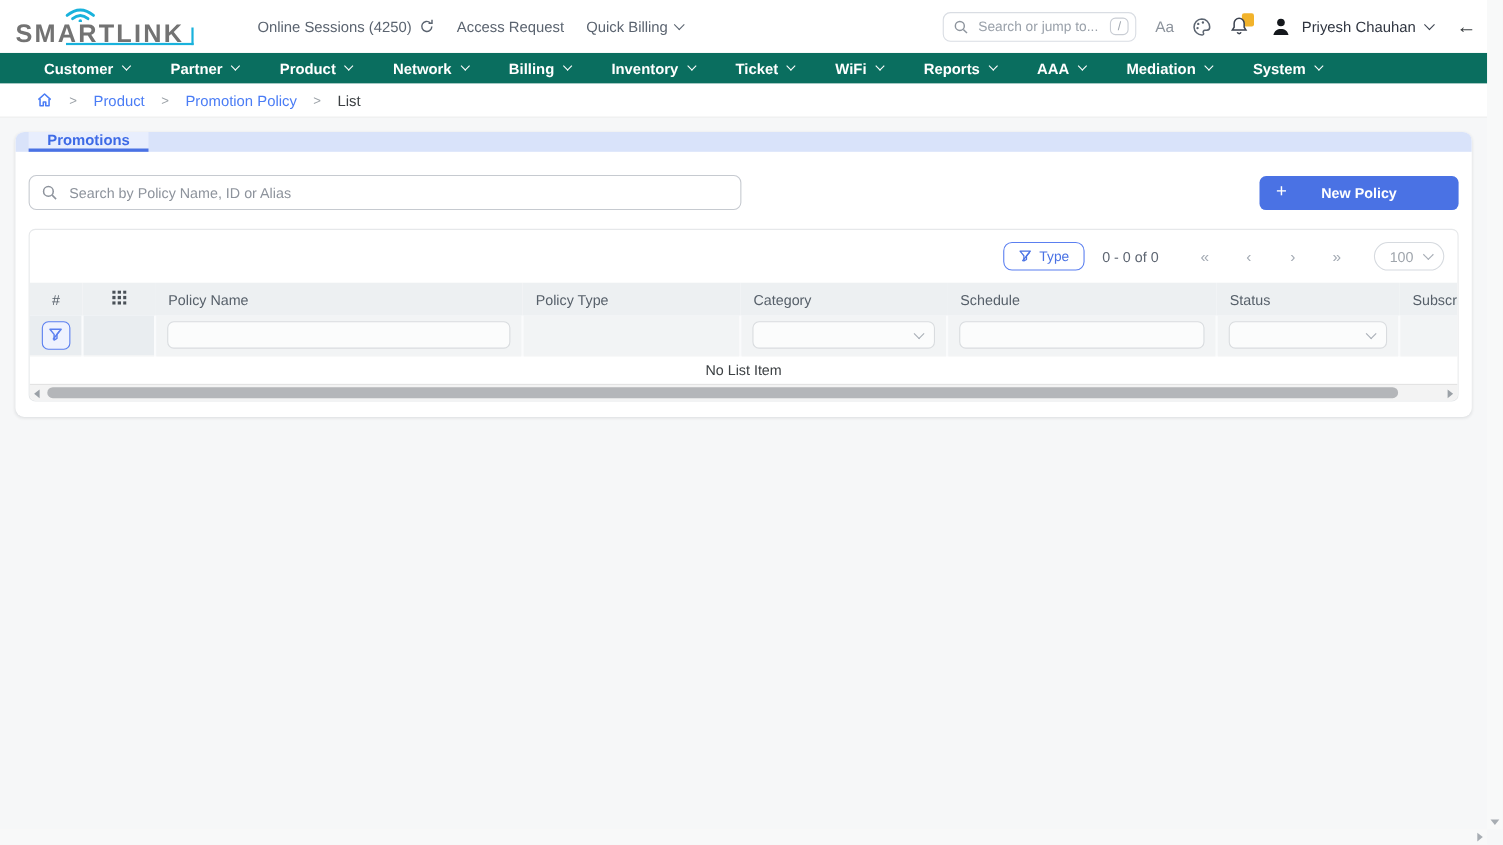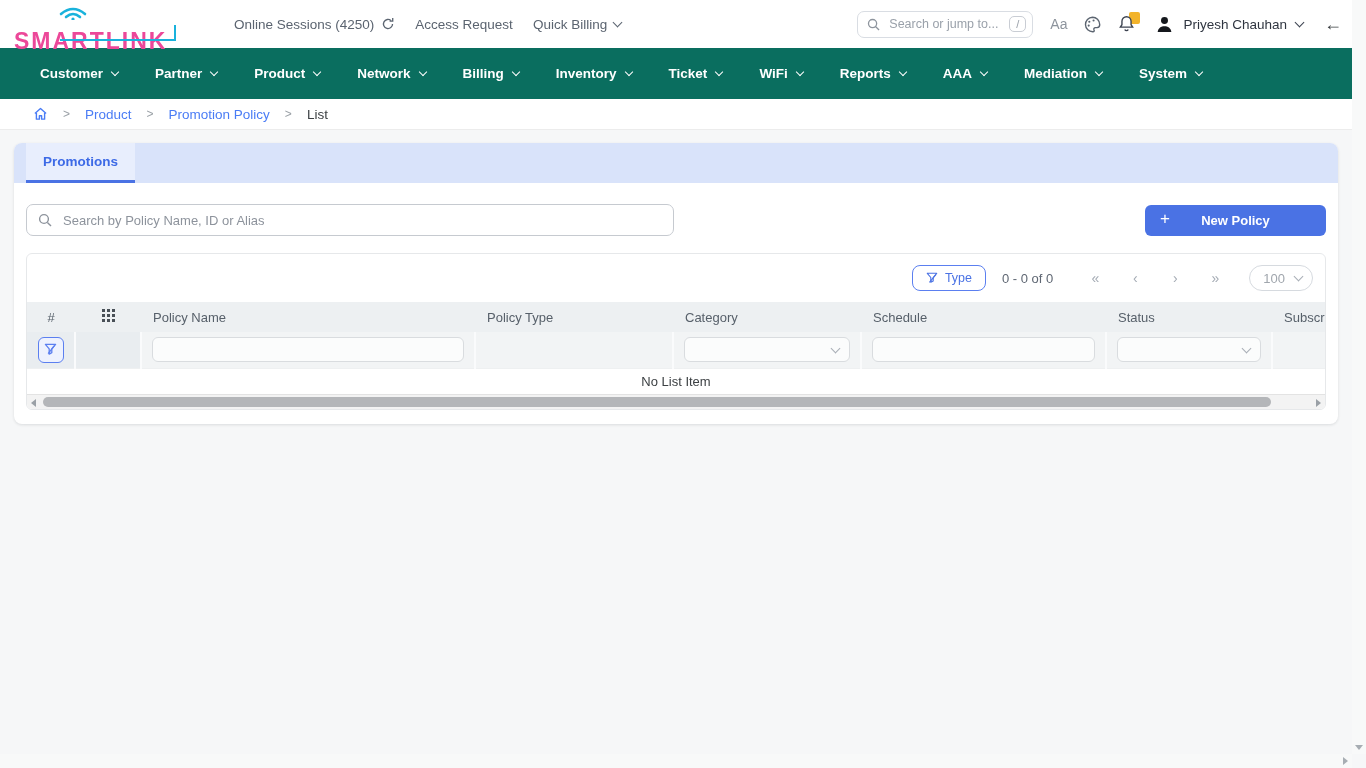--- a/index.html
+++ b/index.html
@@ -11,22 +11,22 @@
   }
   .page { width:1352px; }
 
   
   .top-header {
     height:48px; background:#fff; display:flex; align-items:center;
     padding:0 10px 0 14px; position:relative;
   }
   .logo { position:relative; width:168px; height:42px; cursor:pointer; flex:0 0 auto; }
   .logo-text {
-    position:absolute; left:0; top:25px;
-    font-size:23px; font-weight:800; letter-spacing:2px; color:#ec4899;
+    position:absolute; left:0; top:14px;
+    font-size:23px; font-weight:800; letter-spacing:2px; color:#737373;
   }
   .logo-wifi { position:absolute; left:42px; top:-1px; }
   .logo-line { position:absolute; left:46px; top:36px; width:116px; height:2px; background:#19b2dc; }
   .logo-line-up { position:absolute; left:160px; top:22px; width:2px; height:16px; background:#19b2dc; }
 
   .header-center { display:flex; align-items:center; gap:20px; margin-left:52px; color:#5b6470; font-size:13.5px; }
   .hc-item { display:flex; align-items:center; gap:7px; cursor:pointer; white-space:nowrap; }
 
   .chev {
     width:7px; height:7px; border-right:1.6px solid currentColor; border-bottom:1.6px solid currentColor;
@@ -50,42 +50,42 @@
   .aa-toggle { color:#8d949d; font-size:14px; cursor:pointer; }
   .icon-btn { cursor:pointer; display:flex; align-items:center; position:relative; }
   .bell-wrap { position:relative; width:20px; height:20px; }
   .bell-badge { position:absolute; right:-2px; top:-2px; width:11px; height:12px; background:#f2b32b; border-radius:2px; z-index:0; }
   .bell-wrap svg { position:relative; z-index:1; }
   .user-chip { display:flex; align-items:center; gap:9px; cursor:pointer; color:#2f3540; font-size:13.5px; }
   .back-arrow { font-size:18px; color:#3c4043; cursor:pointer; margin-left:4px; }
 
   
   .navbar {
-    height:51px; background:#0a6e5f; display:flex; align-items:center;
+    height:28px; background:#0a6e5f; display:flex; align-items:center;
     padding-left:40px; gap:37px;
   }
   .nav-item { display:flex; align-items:center; gap:9px; color:#fff; font-size:13.5px; font-weight:600; cursor:pointer; white-space:nowrap; }
   .nav-item .chev { border-color:#fff; width:6px; height:6px; }
 
   
   .breadcrumb {
     height:31px; background:#fff; border-bottom:1px solid #ececec;
     display:flex; align-items:center; padding-left:33px; gap:15px; font-size:13.5px;
   }
   .bc-sep { color:#9aa0a6; font-size:12px; }
   .bc-link { color:#4a7cf5; cursor:pointer; }
   .bc-current { color:#3c4043; }
 
   
   .content { padding:13px 14px; }
   .card {
     background:#fff; border-radius:8px; box-shadow:0 1px 3px rgba(25,30,40,.12);
     overflow:hidden;
   }
-  .tabstrip { background:#d9e3fa; height:40px; display:flex; padding-left:12px; }
+  .tabstrip { background:#d9e3fa; height:18px; display:flex; padding-left:12px; }
   .tab-active {
     background:#e8eefd; padding:0 17px; display:flex; align-items:center;
     font-size:13.5px; font-weight:700; color:#3d6ae6;
     border-bottom:3px solid #4a72e4; cursor:pointer;
   }
 
   .actions-row { display:flex; justify-content:space-between; align-items:center; padding:21px 12px 17px; }
   .policy-search {
     width:648px; height:32px; border:1px solid #c6cad0; border-radius:7px;
     display:flex; align-items:center; gap:9px; padding:0 11px; background:#fff;

